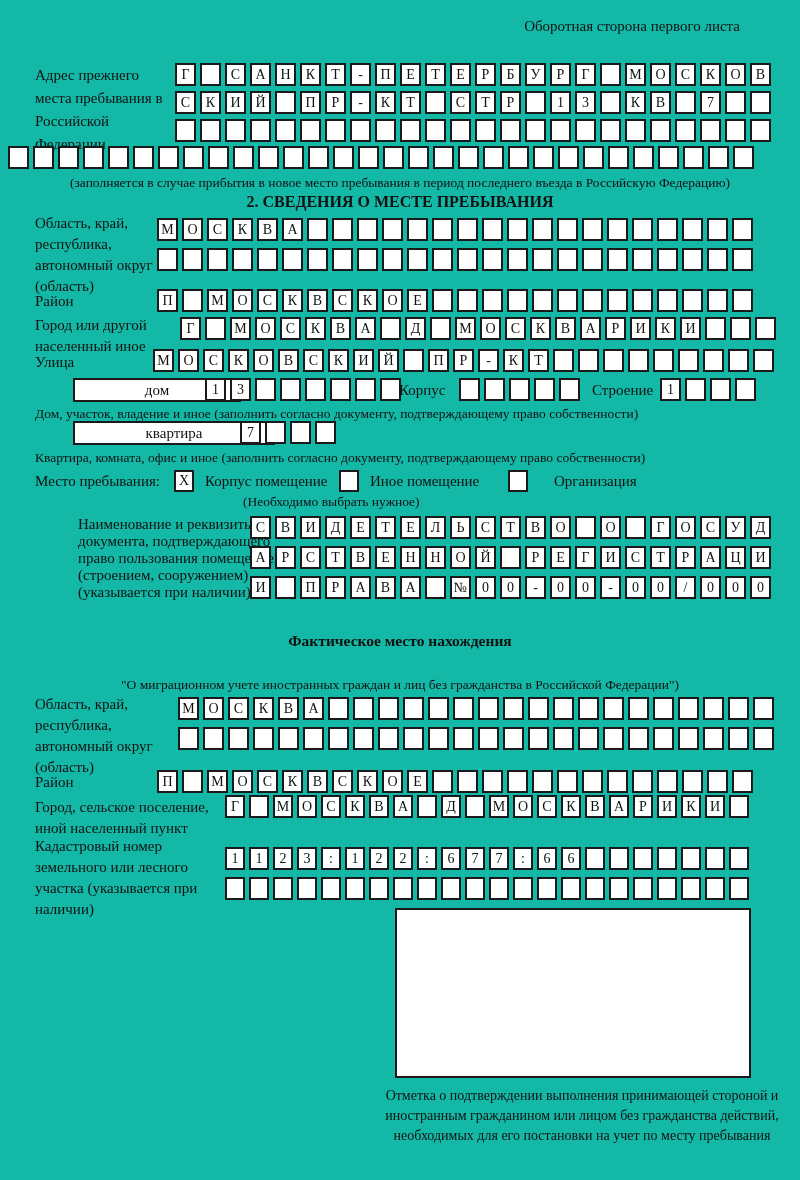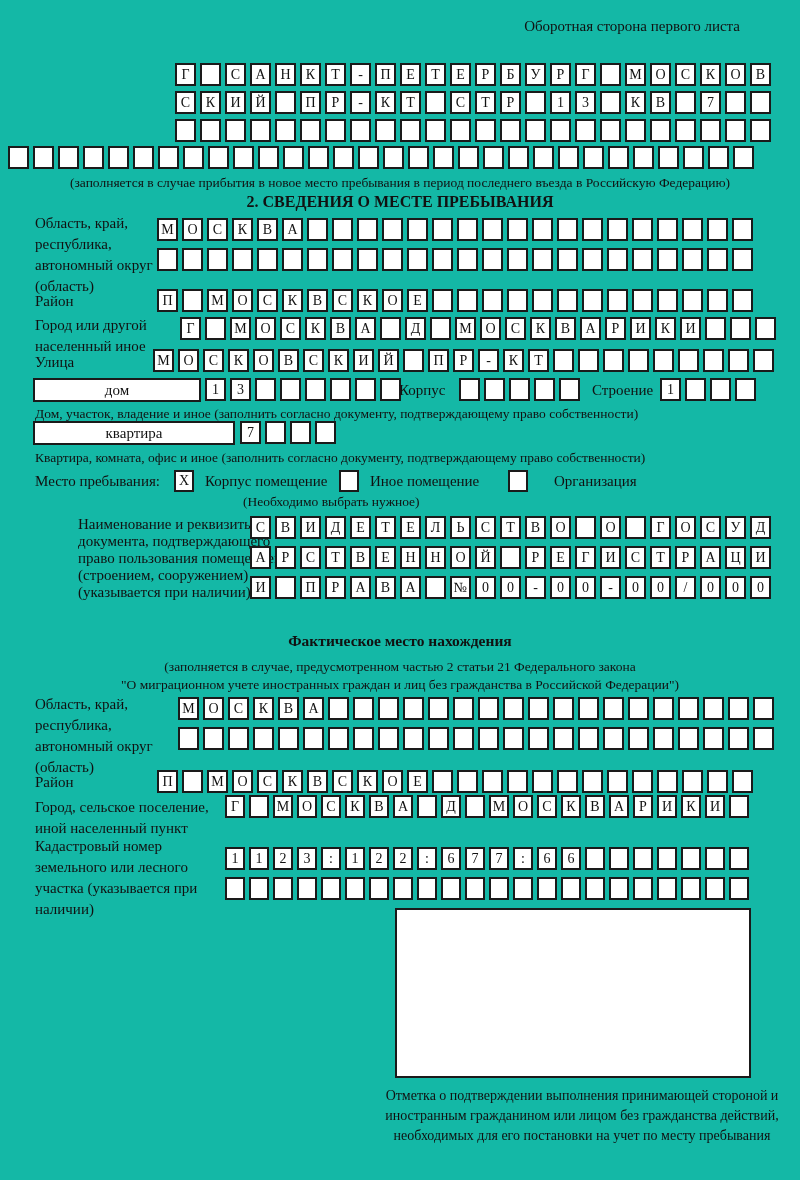--- a/index.html
+++ b/index.html
@@ -15,34 +15,35 @@
   .title{font-weight:bold;font-size:16px;}
   .cells{display:flex;gap:4px;}
   .cells .cell{
     flex:0 0 auto;width:21px;height:23px;border:2px solid #1a1a1a;
     box-sizing:border-box;display:flex;align-items:center;justify-content:center;
     font-size:14px;background:#fff;
   }
   .cells.narrow .cell{width:20px;}
   .widebox{
     border:2px solid #1a1a1a;box-sizing:border-box;height:24px;
-    display:flex;align-items:center;justify-content:center;font-size:15px;background:#fff;
+    display:flex;align-items:center;justify-content:center;font-size:15px;background:#fff;margin-left:40px;
   }
   .checkbox{
     width:20px;height:22px;border:2px solid #1a1a1a;box-sizing:border-box;
     display:flex;align-items:center;justify-content:center;font-size:14px;background:#fff;
   }
 </style>
 </head>
 <body>
 
 <div class="page">
 
   <div class="abs" style="top:18px;right:60px;font-size:15px;">Оборотная сторона первого листа</div>
 
+  <div class="abs label" style="left:35px;top:64px;width:142px;line-height:23px;">Адрес прежнего места пребывания в Российской Федерации</div>
   <div class="abs cells" style="left:175px;top:63px;">
       <span class="cell">Г</span>
       <span class="cell"></span>
       <span class="cell">С</span>
       <span class="cell">А</span>
       <span class="cell">Н</span>
       <span class="cell">К</span>
       <span class="cell">Т</span>
       <span class="cell">-</span>
       <span class="cell">П</span>
@@ -404,21 +405,20 @@
       <span class="cell">-</span>
       <span class="cell">0</span>
       <span class="cell">0</span>
       <span class="cell">/</span>
       <span class="cell">0</span>
       <span class="cell">0</span>
       <span class="cell">0</span>
     </div>
 
   <div class="abs center" style="top:632px;font-weight:bold;font-size:15.5px;">Фактическое место нахождения</div>
-  <div class="abs note center" style="top:658px;">(заполняется в случае, предусмотренном частью 2 статьи 21 Федерального закона</div>
   <div class="abs note center" style="top:676px;">"О миграционном учете иностранных граждан и лиц без гражданства в Российской Федерации")</div>
 
   <div class="abs label" style="left:35px;top:694px;width:158px;">Область, край, республика, автономный округ (область)</div>
   <div class="abs cells" style="left:178px;top:697px;">
       <span class="cell">М</span>
       <span class="cell">О</span>
       <span class="cell">С</span>
       <span class="cell">К</span>
       <span class="cell">В</span>
       <span class="cell">А</span>

